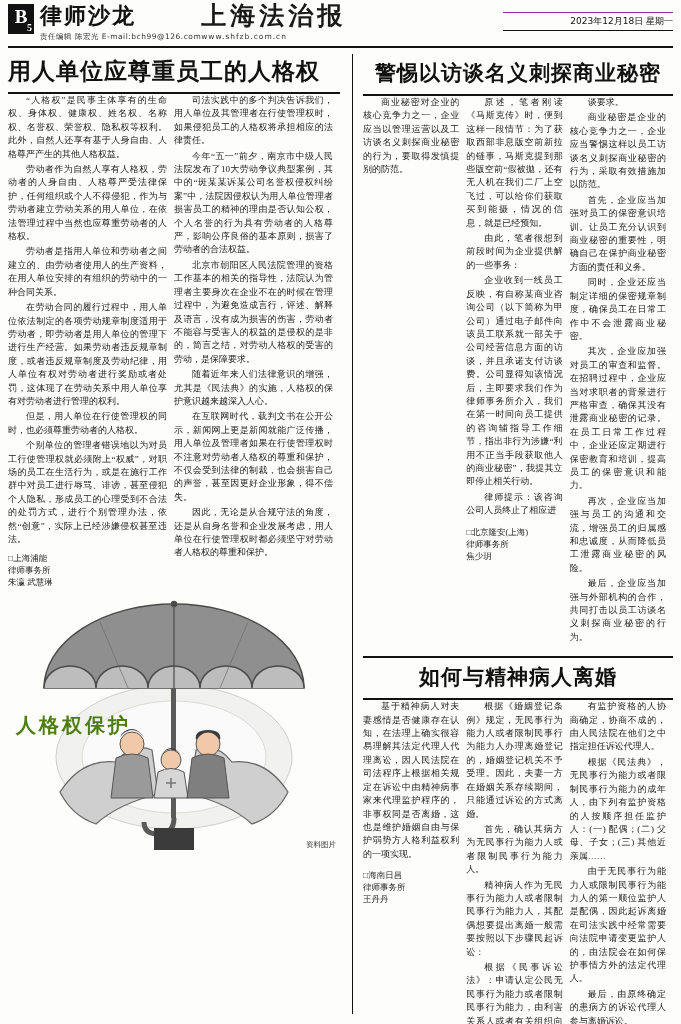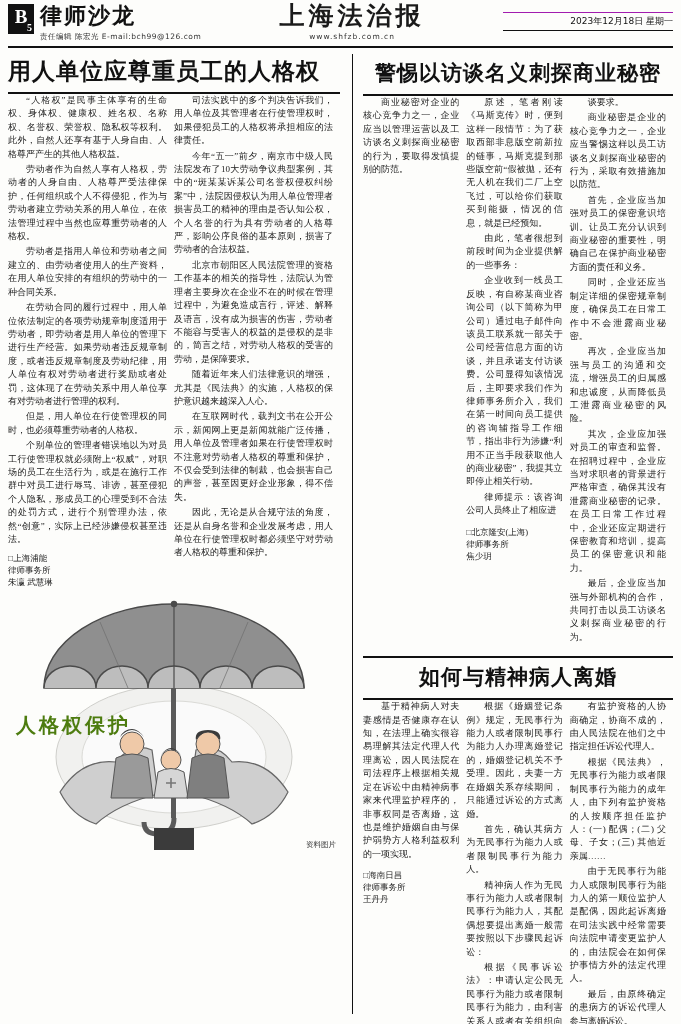--- a/index.html
+++ b/index.html
@@ -27,21 +27,21 @@
   .badge .sub{
     position:absolute;right:2px;bottom:1px;font-size:10px;line-height:10px;
   }
   .mh-left{display:flex;flex-direction:column;margin-left:6px;margin-top:3px;justify-content:flex-end;}
   .mh-title{
     font-family:"Liberation Serif", serif;font-weight:bold;font-size:22px;letter-spacing:2px;
     line-height:26px;
   }
   .mh-sub{font-size:7.5px;color:#333;margin-top:3px;letter-spacing:.5px;}
   .mh-center{
-    flex:1;text-align:center;margin-top:2px;
+    flex:1;text-align:left;margin-top:2px;
   }
   .mh-logo{
     font-family:"Liberation Serif", serif;font-weight:bold;font-size:25px;letter-spacing:4px;
     color:#1a1a1a;line-height:28px;
   }
   .mh-url{font-size:7.5px;color:#333;letter-spacing:1px;margin-top:2px;}
   .mh-right{
     width:170px;text-align:right;font-size:9px;color:#111;margin-top:12px;
     border-top:1px solid #a21caf;border-bottom:1px solid #111;padding:2px 0;
   }
@@ -223,22 +223,22 @@
               <div>□北京隆安(上海)</div>
               <div>律师事务所</div>
               <div>焦少玥</div>
             </div>
           </div>
           <div class="bcol">
             <p>谈要求。</p>
             <p>商业秘密是企业的核心竞争力之一，企业应当警惕这样以员工访谈名义刺探商业秘密的行为，采取有效措施加以防范。</p>
             <p>首先，企业应当加强对员工的保密意识培训。让员工充分认识到商业秘密的重要性，明确自己在保护商业秘密方面的责任和义务。</p>
             <p>同时，企业还应当制定详细的保密规章制度，确保员工在日常工作中不会泄露商业秘密。</p>
+            <p>其次，企业应加强对员工的审查和监督。在招聘过程中，企业应当对求职者的背景进行严格审查，确保其没有泄露商业秘密的记录。在员工日常工作过程中，企业还应定期进行保密教育和培训，提高员工的保密意识和能力。</p>
             <p>再次，企业应当加强与员工的沟通和交流，增强员工的归属感和忠诚度，从而降低员工泄露商业秘密的风险。</p>
-            <p>其次，企业应加强对员工的审查和监督。在招聘过程中，企业应当对求职者的背景进行严格审查，确保其没有泄露商业秘密的记录。在员工日常工作过程中，企业还应定期进行保密教育和培训，提高员工的保密意识和能力。</p>
             <p>最后，企业应当加强与外部机构的合作，共同打击以员工访谈名义刺探商业秘密的行为。</p>
           </div>
         </div>
       </div>
 
       <div class="sep-h"></div>
 
       <div class="sec">
         <h1 class="headline2">如何与精神病人离婚</h1>
         <div class="hr-thick"></div>

